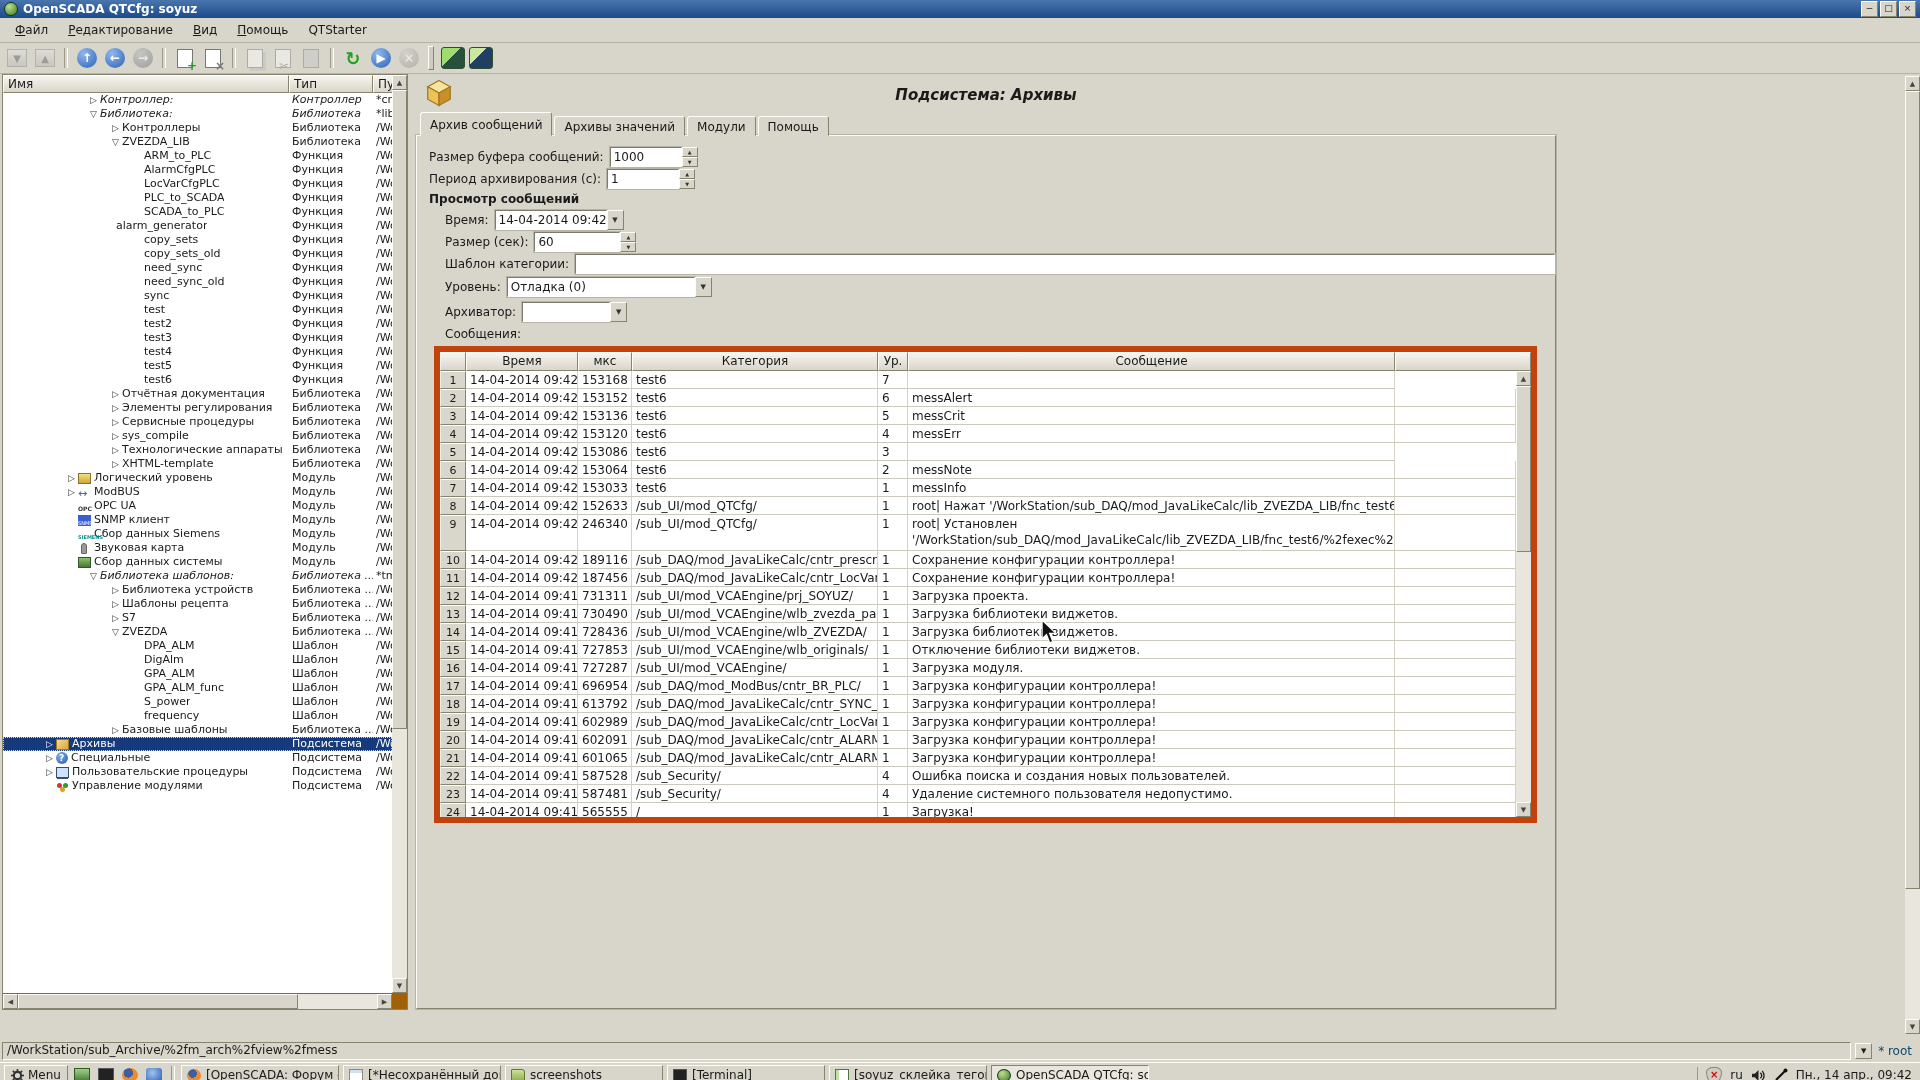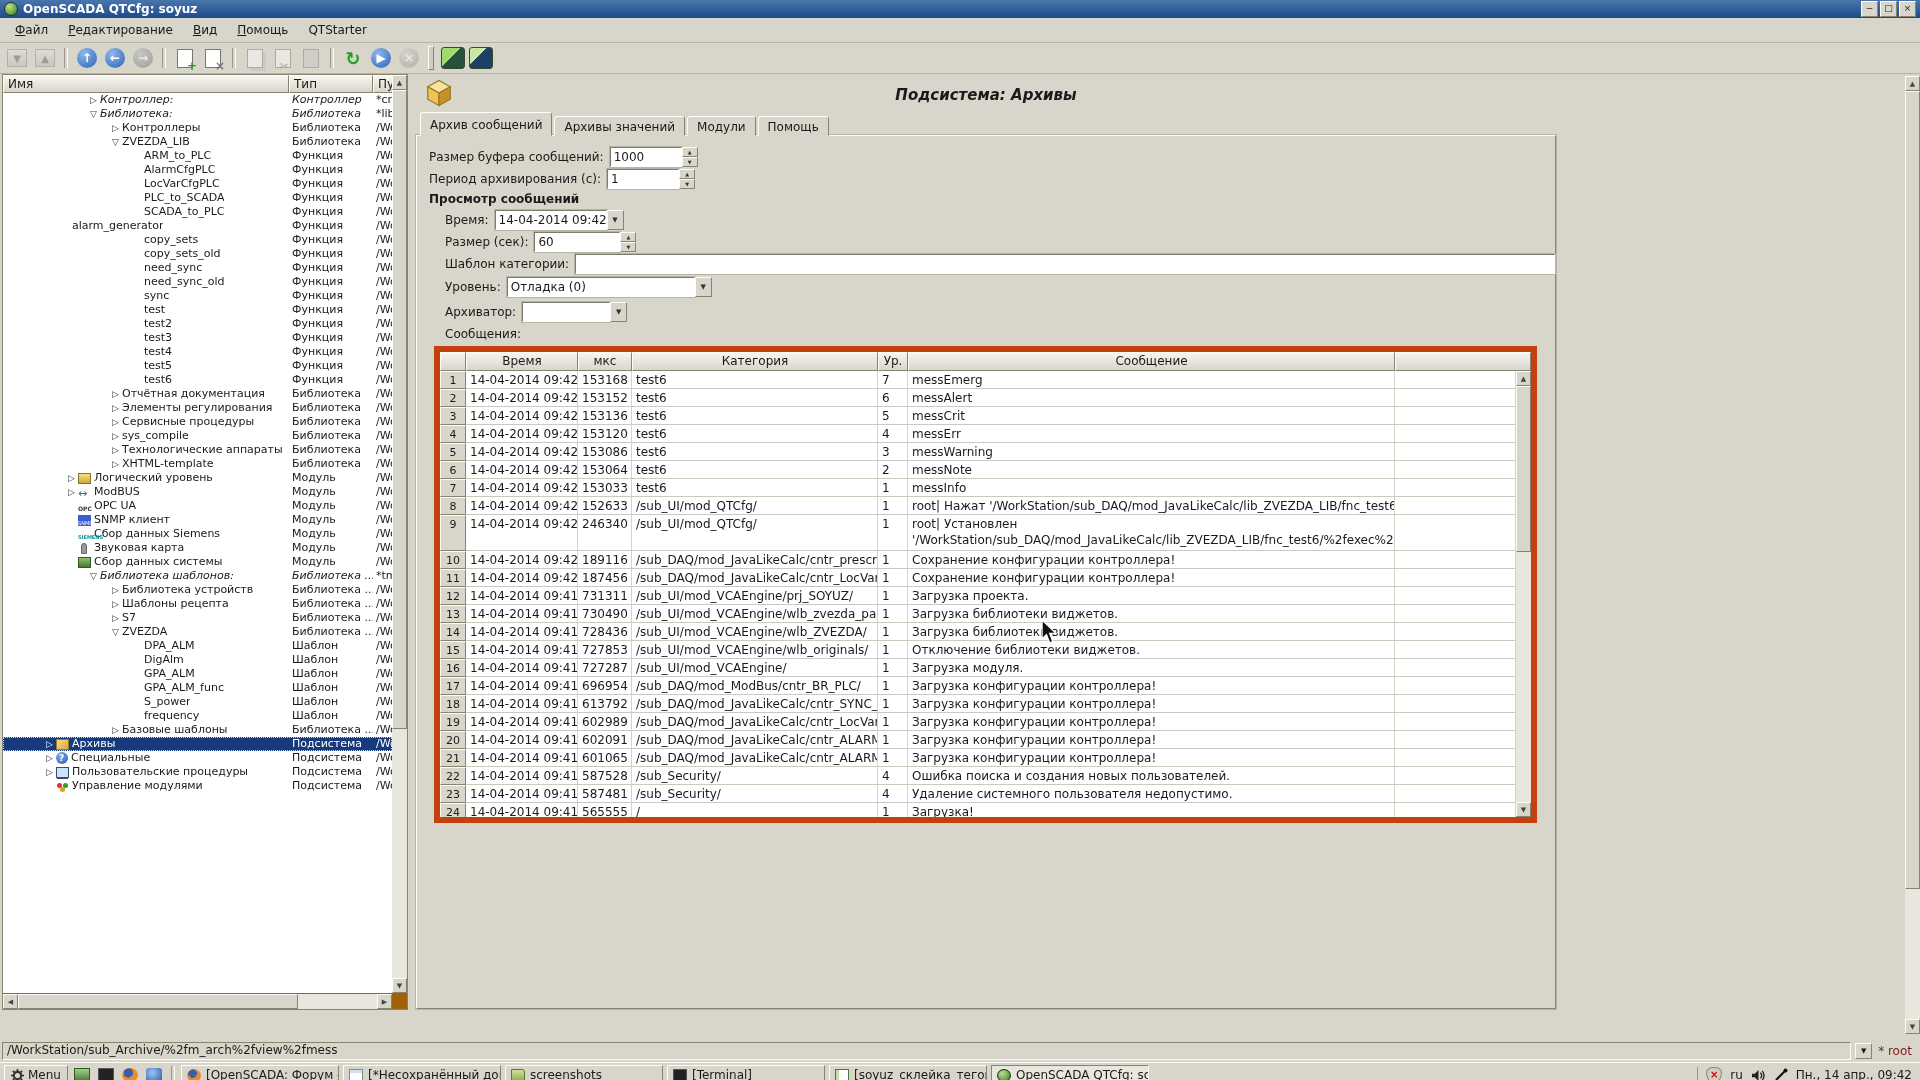--- a/index.html
+++ b/index.html
@@ -114,21 +114,21 @@
   .mrow.wrap .msg{white-space:normal;line-height:16px;}
   .mrow.clip .tcell{height:7px;border-bottom:none;}
   .tbl-vscroll-up{top:19px;right:0;} .tbl-vscroll-dn{bottom:0;right:0;}
   .tbl-vtrack{top:34px;bottom:15px;right:0;}
   .tbl-vthumb{left:0;right:0;top:0;height:40%;}
 
   
   .statusbar{height:20px;display:flex;align-items:center;gap:4px;padding:1px 2px;}
   .status-path{flex:1;height:16px;line-height:15px;padding:0 4px;border:1px solid;border-color:#86836f #fdfcf6 #fdfcf6 #86836f;white-space:nowrap;overflow:hidden;}
   .user-drop{width:17px;height:16px;background:#d8d5ca;display:flex;align-items:center;justify-content:center;font-size:7px;box-sizing:border-box;}
-  .user-label{color:#7f1d1d;padding:0 6px 0 2px;white-space:nowrap;}
+  .user-label{color:#0c4a6e;padding:0 6px 0 2px;white-space:nowrap;}
 
   
   .taskbar{height:24px;background:#d8d5ca;border-top:1px solid #fffdf6;display:flex;align-items:center;padding:0 4px;gap:3px;}
   .menu-btn{display:flex;align-items:center;gap:4px;padding:1px 6px;height:20px;background:#d8d5ca;box-sizing:border-box;}
   .launcher{width:22px;height:20px;display:flex;align-items:center;justify-content:center;}
   .l-ico{width:16px;height:14px;box-sizing:border-box;}
   .task-sep{width:2px;height:18px;border-left:1px solid #9b978a;border-right:1px solid #fffdf6;margin:0 3px;}
   .task-btn{display:flex;align-items:center;gap:5px;width:158px;height:20px;background:#d8d5ca;padding:0 5px;box-sizing:border-box;overflow:hidden;white-space:nowrap;font-size:12px;}
   .task-btn.active{background:#e9e6dd;}
   .task-ico{width:14px;height:13px;flex:none;box-sizing:border-box;}
@@ -302,21 +302,21 @@
           </div>
           <div class="trow">
             <span class="tc-name" style="padding-left: 128px;">
               <span class="arrowbox"></span>
               <span class="tlabel">SCADA_to_PLC</span>
             </span>
             <span class="tc-type">Функция</span>
             <span class="tc-path">/Wo</span>
           </div>
           <div class="trow">
-            <span class="tc-name" style="padding-left: 56px;">
+            <span class="tc-name" style="padding-left: 100px;">
               <span class="arrowbox"></span>
               <span class="tlabel">alarm_generator</span>
             </span>
             <span class="tc-type">Функция</span>
             <span class="tc-path">/Wo</span>
           </div>
           <div class="trow">
             <span class="tc-name" style="padding-left: 128px;">
               <span class="arrowbox"></span>
               <span class="tlabel">copy_sets</span>
@@ -758,21 +758,20 @@
                 <span class="tcell">Сообщение</span>
                 <span class="tcell"></span>
               </div>
             <div class="tbody-wrap" id="msgbody">
                 <div class="tgrid mrow">
                   <span class="rn tcell">1</span>
                   <span class="tcell">14-04-2014 09:42:11</span>
                   <span class="tcell">153168</span>
                   <span class="tcell">test6</span>
                   <span class="tcell">7</span>
-                  <span class="tcell msg">messEmerg</span>
                   <span class="tcell"></span>
                 </div>
                 <div class="tgrid mrow">
                   <span class="rn tcell">2</span>
                   <span class="tcell">14-04-2014 09:42:11</span>
                   <span class="tcell">153152</span>
                   <span class="tcell">test6</span>
                   <span class="tcell">6</span>
                   <span class="tcell msg">messAlert</span>
                   <span class="tcell"></span>
@@ -794,21 +793,20 @@
                   <span class="tcell">4</span>
                   <span class="tcell msg">messErr</span>
                   <span class="tcell"></span>
                 </div>
                 <div class="tgrid mrow">
                   <span class="rn tcell">5</span>
                   <span class="tcell">14-04-2014 09:42:11</span>
                   <span class="tcell">153086</span>
                   <span class="tcell">test6</span>
                   <span class="tcell">3</span>
-                  <span class="tcell msg">messWarning</span>
                   <span class="tcell"></span>
                 </div>
                 <div class="tgrid mrow">
                   <span class="rn tcell">6</span>
                   <span class="tcell">14-04-2014 09:42:11</span>
                   <span class="tcell">153064</span>
                   <span class="tcell">test6</span>
                   <span class="tcell">2</span>
                   <span class="tcell msg">messNote</span>
                   <span class="tcell"></span>

